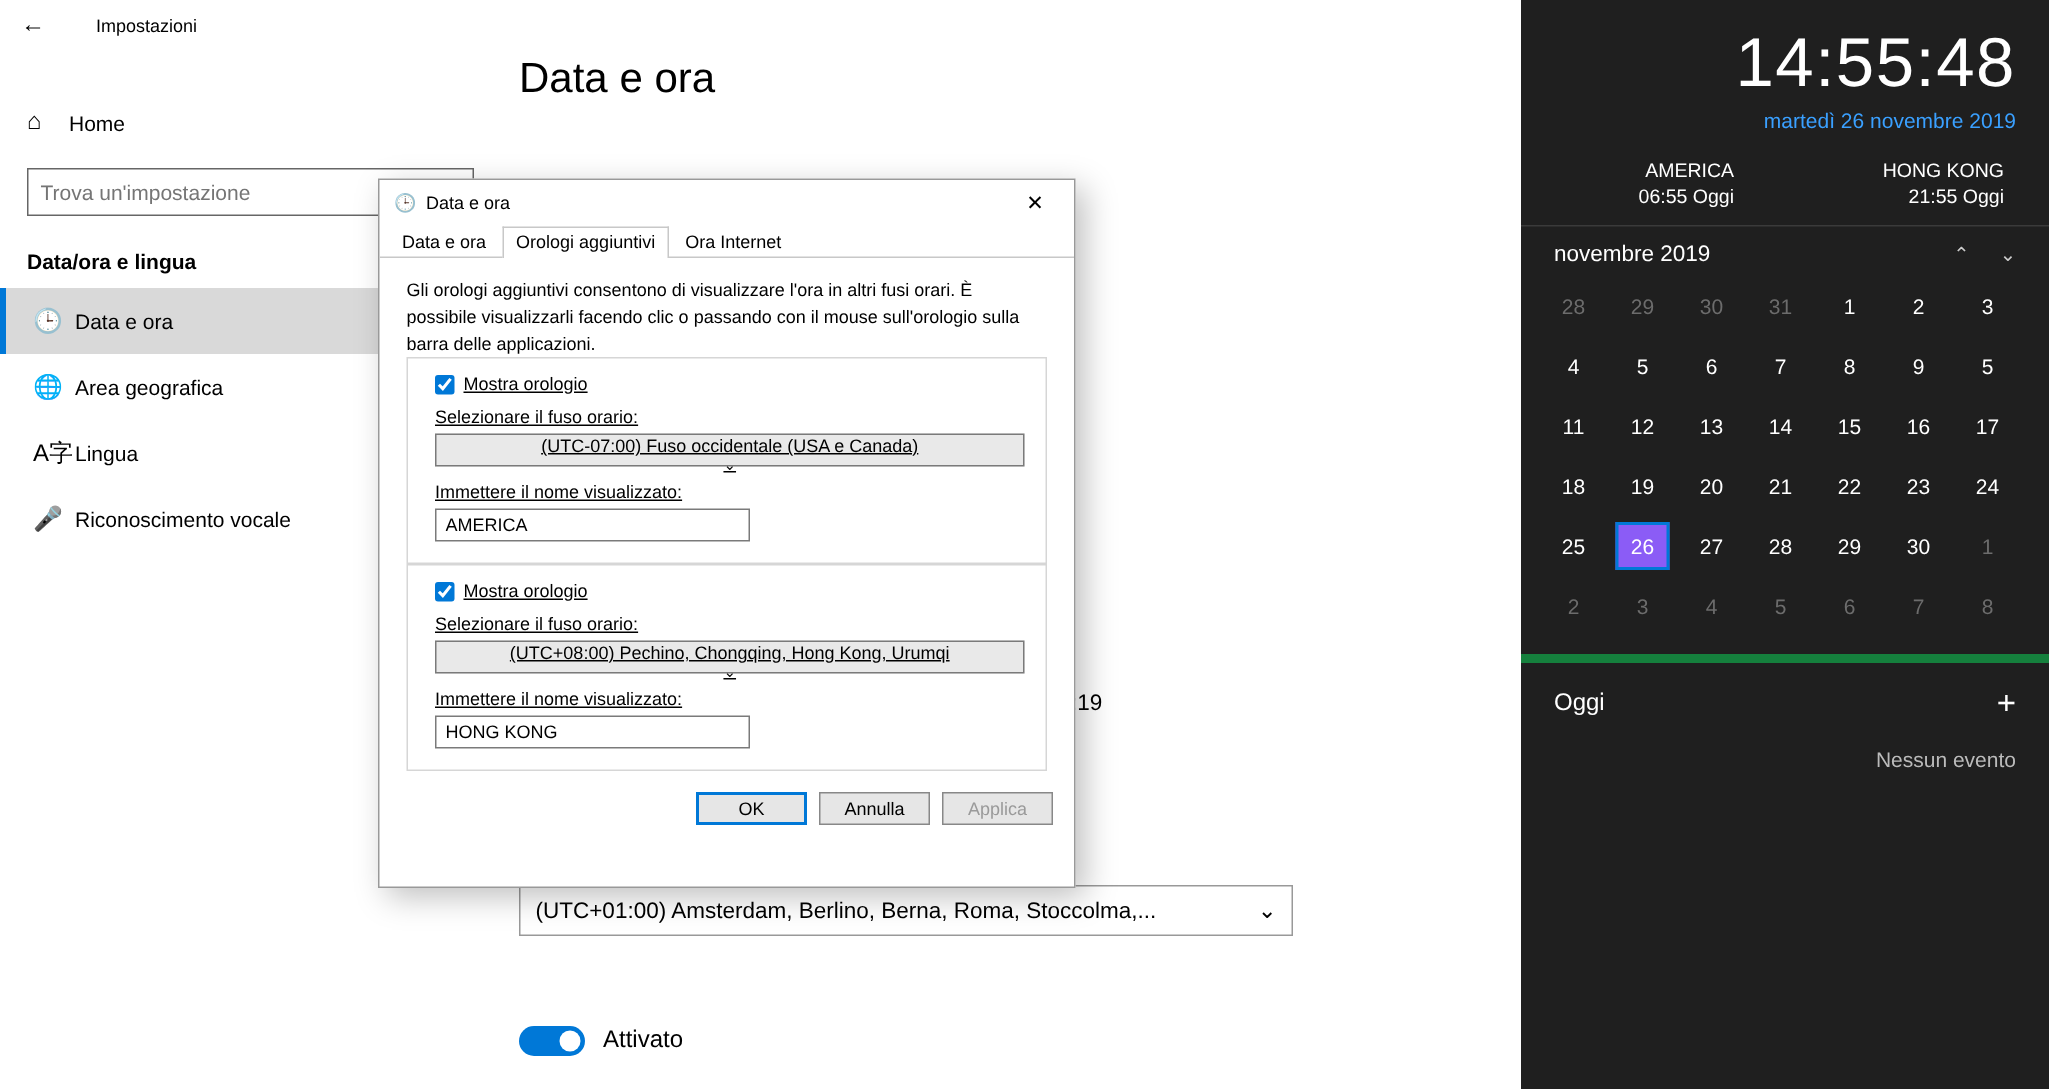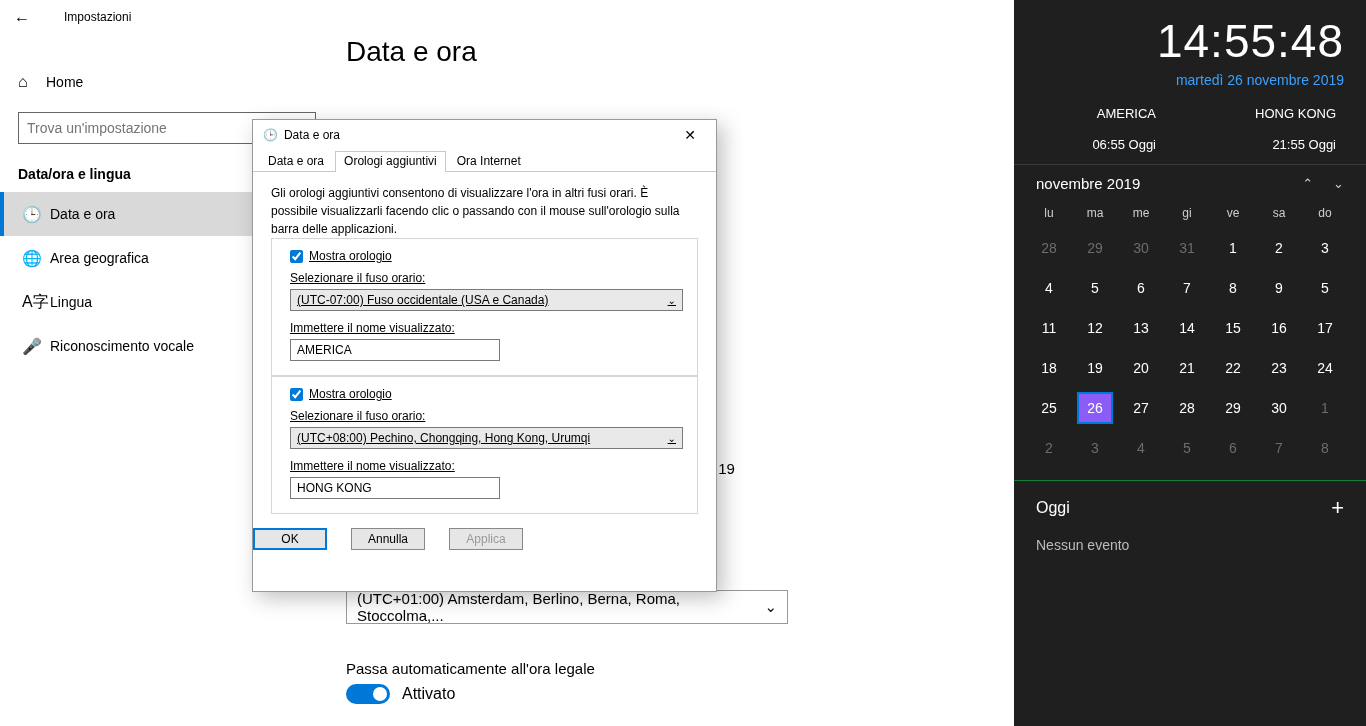--- a/index.html
+++ b/index.html
@@ -21,70 +21,70 @@
   .sidebar .search .sicon { width: 30px; text-align: center; font-size: 14px; color: #333; }
 
   .sidebar .group-title { margin: 22px 0 10px 18px; font-size: 14px; font-weight: 600; }
   .nav-item { display: flex; align-items: center; height: 44px; padding-left: 18px; font-size: 14px; border-left: 4px solid transparent; }
   .nav-item.active { background: #d9d9d9; border-left-color: #0078d7; }
   .nav-item .icon { width: 28px; font-size: 16px; }
 
   .content h1 { font-size: 28px; font-weight: 400; margin: 36px 0 0 12px; }
   .content .partial-time { position: absolute; left: 380px; top: 460px; font-size: 15px; color: #000; }
 
-  .content .tz-row { position: absolute; left: 12px; top: 590px; width: 442px; }
+  .content .tz-row { position: absolute; left: 12px; top: 590px; width: 516px; }
   .content .tz-row .sel { display: flex; align-items: center; justify-content: space-between; height: 34px; border: 1px solid #999; padding: 0 10px; font-size: 15px; background: #fff; }
   .content .dst-label { position: absolute; left: 12px; top: 660px; font-size: 15px; }
   .content .toggle-row { position: absolute; left: 12px; top: 684px; display: flex; align-items: center; gap: 12px; }
   .toggle { width: 44px; height: 20px; border-radius: 10px; background: #0078d7; position: relative; }
   .toggle .knob { position: absolute; right: 3px; top: 3px; width: 14px; height: 14px; border-radius: 50%; background: #fff; }
 
   
   .dialog { position: absolute; left: 252px; top: 119px; width: 465px; height: 473px; background: #fff; border: 1px solid #999; box-shadow: 6px 6px 20px rgba(0,0,0,.25); }
   .dlg-titlebar { display: flex; align-items: center; height: 30px; padding: 0 6px 0 10px; font-size: 12px; }
   .dlg-titlebar .icon { font-size: 12px; margin-right: 6px; color: #2a6fb2; }
   .dlg-titlebar .close { margin-left: auto; width: 40px; text-align: center; font-size: 14px; color: #000; cursor: pointer; }
   .tabs { display: flex; border-bottom: 1px solid #c8c8c8; padding-left: 6px; font-size: 12px; height: 22px; }
   .tab { padding: 2px 8px; border: 1px solid transparent; border-bottom: none; margin-right: 2px; position: relative; top: 1px; cursor: pointer; }
   .tab.active { border-color: #c8c8c8; background: #fff; }
   .dlg-body { padding: 12px 18px 0 18px; font-size: 12px; color: #000; }
   .dlg-body p.desc { line-height: 1.5; }
   .clock-block { border: 1px solid #d6d6d6; padding: 10px 14px 14px 18px; text-decoration: underline; }
   .cb-row { display: flex; align-items: center; gap: 6px; margin-bottom: 8px; }
   .cb-row input[type=checkbox] { width: 13px; height: 13px; accent-color: #0078d7; }
   .cb-label { font-size: 12px; margin-bottom: 4px; }
-  .cb-select { display: flex; align-items: center; justify-content: space-between; height: 22px; border: 1px solid #7a7a7a; background: #e9e9e9; padding: 0 6px; font-size: 12px; }
+  .cb-select { display: flex; align-items: center; justify-content: space-between; height: 22px; border: 1px solid #7a7a7a; background: #e9e9e9; padding: 0 6px; font-size: 12px; flex-direction: column; }
   .cb-select .chev { font-size: 10px; }
   .cb-input { width: 210px; height: 22px; border: 1px solid #7a7a7a; padding: 0 6px; font-size: 12px; }
-  .dlg-buttons { display: flex; gap: 24px; padding: 14px 14px 14px 0; }
+  .dlg-buttons { display: flex; justify-content: flex-end; gap: 8px; padding: 14px 14px 14px 0; }
   .btn { width: 74px; height: 22px; font-size: 12px; border: 1px solid #888; background: #e6e6e6; cursor: pointer; }
   .btn.def { border: 2px solid #0078d7; background: #e6e6e6; }
   .btn.dis { color: #9a9a9a; }
 
   
   .flyout { position: absolute; right: 0; top: 0; width: 352px; height: 726px; background: #1f1f1f; color: #fff; }
   .fly-pad { padding: 14px 22px 0 22px; text-align: right; }
   .big-time { font-size: 46px; font-weight: 300; letter-spacing: 1px; }
   .big-date { font-size: 14px; color: #3aa0ff; margin-top: 4px; }
   .extra-clocks { display: flex; gap: 60px; margin-top: 18px; font-size: 13px; }
   .extra-clocks .col { min-width: 120px; }
   .extra-clocks .name { font-size: 13px; }
-  .extra-clocks .val { font-size: 13px; margin-top: 16px; }
+  .extra-clocks .val { font-size: 13px; margin-top: 2px; }
 
   .cal { margin-top: 12px; border-top: 1px solid #3a3a3a; padding-top: 10px; }
   .cal-head { display: flex; align-items: center; justify-content: space-between; padding: 0 22px; font-size: 15px; }
   .cal-head .arrows { display: flex; gap: 20px; font-size: 13px; color: #ccc; }
   .cal-grid { padding: 6px 12px 0 12px; }
   .cal-row { display: flex; }
   .cal-cell { width: 46px; height: 40px; display: flex; align-items: center; justify-content: center; font-size: 14px; }
   .cal-cell.dim { color: #6c6c6c; }
   .cal-cell.hdr { color: #cfcfcf; font-size: 12px; height: 30px; }
   .cal-cell.today span { display: flex; align-items: center; justify-content: center; width: 36px; height: 32px; border: 2px solid #0078d7; background: #8b5cf6; color: #fff; }
 
-  .events { margin-top: 12px; border-top: 1px solid #15803d; padding: 14px 22px; }
+  .events { margin-top: 12px; border-top: 6px solid #15803d; padding: 14px 22px; text-align: right; }
   .events .hdr { display: flex; align-items: center; justify-content: space-between; font-size: 16px; }
   .events .hdr .plus { font-size: 22px; font-weight: 200; cursor: pointer; }
   .events .none { margin-top: 16px; font-size: 14px; color: #bbb; }
 </style>
 </head>
 <body>
 
 <div class="settings">
   <div class="sidebar">
     <div class="titlebar">
@@ -126,21 +126,20 @@
     <h1>Data e ora</h1>
     <div class="partial-time">:19</div>
 
     <div class="tz-row">
       <div class="sel">
         <span>(UTC+01:00) Amsterdam, Berlino, Berna, Roma, Stoccolma,...</span>
         <span>⌄</span>
       </div>
     </div>
 
-    <div class="dst-label">Passa automaticamente all'ora legale</div>
     <div class="toggle-row">
       <div class="toggle">
           <div class="knob"></div>
         </div>
       <span>Attivato</span>
     </div>
   </div>
 </div>
 
 <div class="dialog">
@@ -210,29 +209,20 @@
 
   <div class="cal">
     <div class="cal-head">
       <span>novembre 2019</span>
       <span class="arrows">
         <span>⌃</span>
         <span>⌄</span>
       </span>
     </div>
     <div class="cal-grid" id="cal-grid">
-        <div class="cal-row">
-          <div class="cal-cell hdr">lu</div>
-          <div class="cal-cell hdr">ma</div>
-          <div class="cal-cell hdr">me</div>
-          <div class="cal-cell hdr">gi</div>
-          <div class="cal-cell hdr">ve</div>
-          <div class="cal-cell hdr">sa</div>
-          <div class="cal-cell hdr">do</div>
-        </div>
         <div class="cal-row">
           <div class="cal-cell dim">28</div>
           <div class="cal-cell dim">29</div>
           <div class="cal-cell dim">30</div>
           <div class="cal-cell dim">31</div>
           <div class="cal-cell">1</div>
           <div class="cal-cell">2</div>
           <div class="cal-cell">3</div>
         </div>
         <div class="cal-row">

